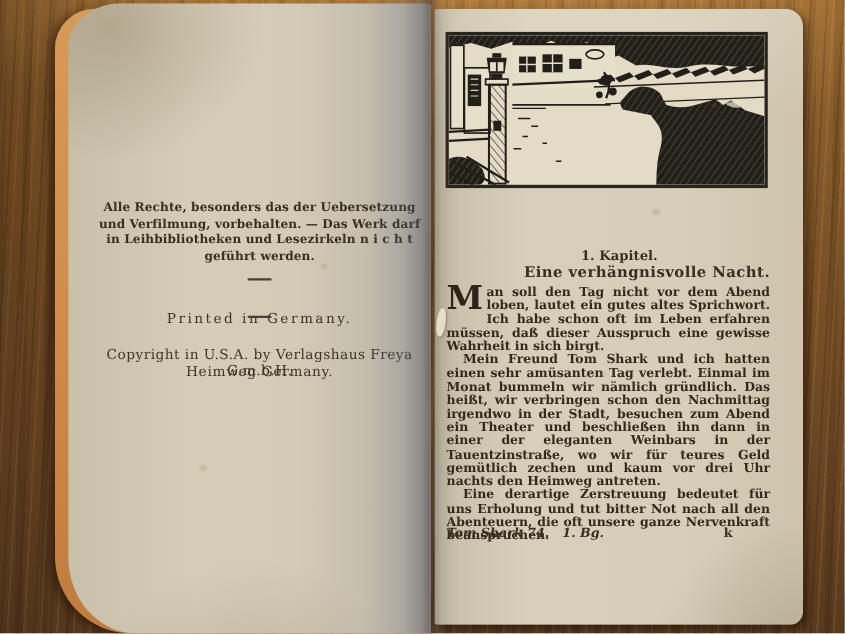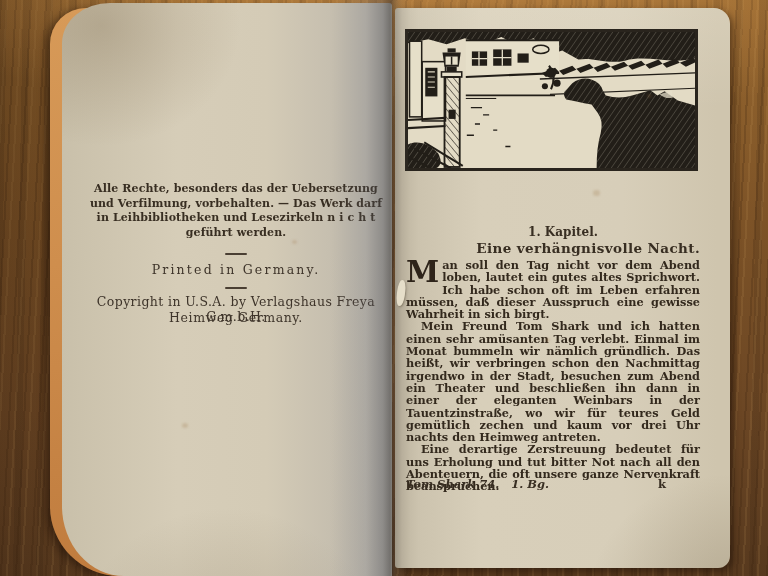--- a/index.html
+++ b/index.html
@@ -50,21 +50,21 @@
       rgba(82,77,70,0.28) 81%, rgba(125,117,104,0.10) 90%, rgba(0,0,0,0) 100%);
   }
   .tear{
     position:absolute;left:2px;top:272px;width:8px;height:26px;z-index:6;
     background:rgba(232,224,203,0.95);border-radius:45%;transform:rotate(7deg);
     box-shadow:1px 1px 2px rgba(90,80,60,0.5);
   }
   .spot{position:absolute;border-radius:50%;background:rgba(148,110,58,0.22);filter:blur(1px);}
   
   .fraktur{font-family:"DejaVu Serif","Liberation Serif",serif;font-weight:bold;color:#382e22;}
-  .roman{font-family:"DejaVu Serif","Liberation Serif",serif;color:#3e342a;}
+  .roman{font-family:"DejaVu Serif","Liberation Serif",serif;color:#3e342a;margin-top:20px;}
   .lp-block{position:absolute;left:20px;width:308px;text-align:center;}
   .lp-rights{top:179px;font-size:11px;line-height:14.6px;letter-spacing:0.1px;}
   .lp-reprint{top:230px;font-size:11.5px;}
   .rule{position:absolute;left:163px;width:22px;height:2px;background:#4a3f33;border-radius:1px;}
   .rule1{top:250px;}
   .rule2{top:284px;}
   .lp-printed{top:259px;font-size:12.5px;letter-spacing:2.2px;}
   .lp-copy1{top:291px;font-size:12.5px;letter-spacing:0.4px;}
   .lp-copy2{top:307px;font-size:12.5px;letter-spacing:0.6px;}
   

